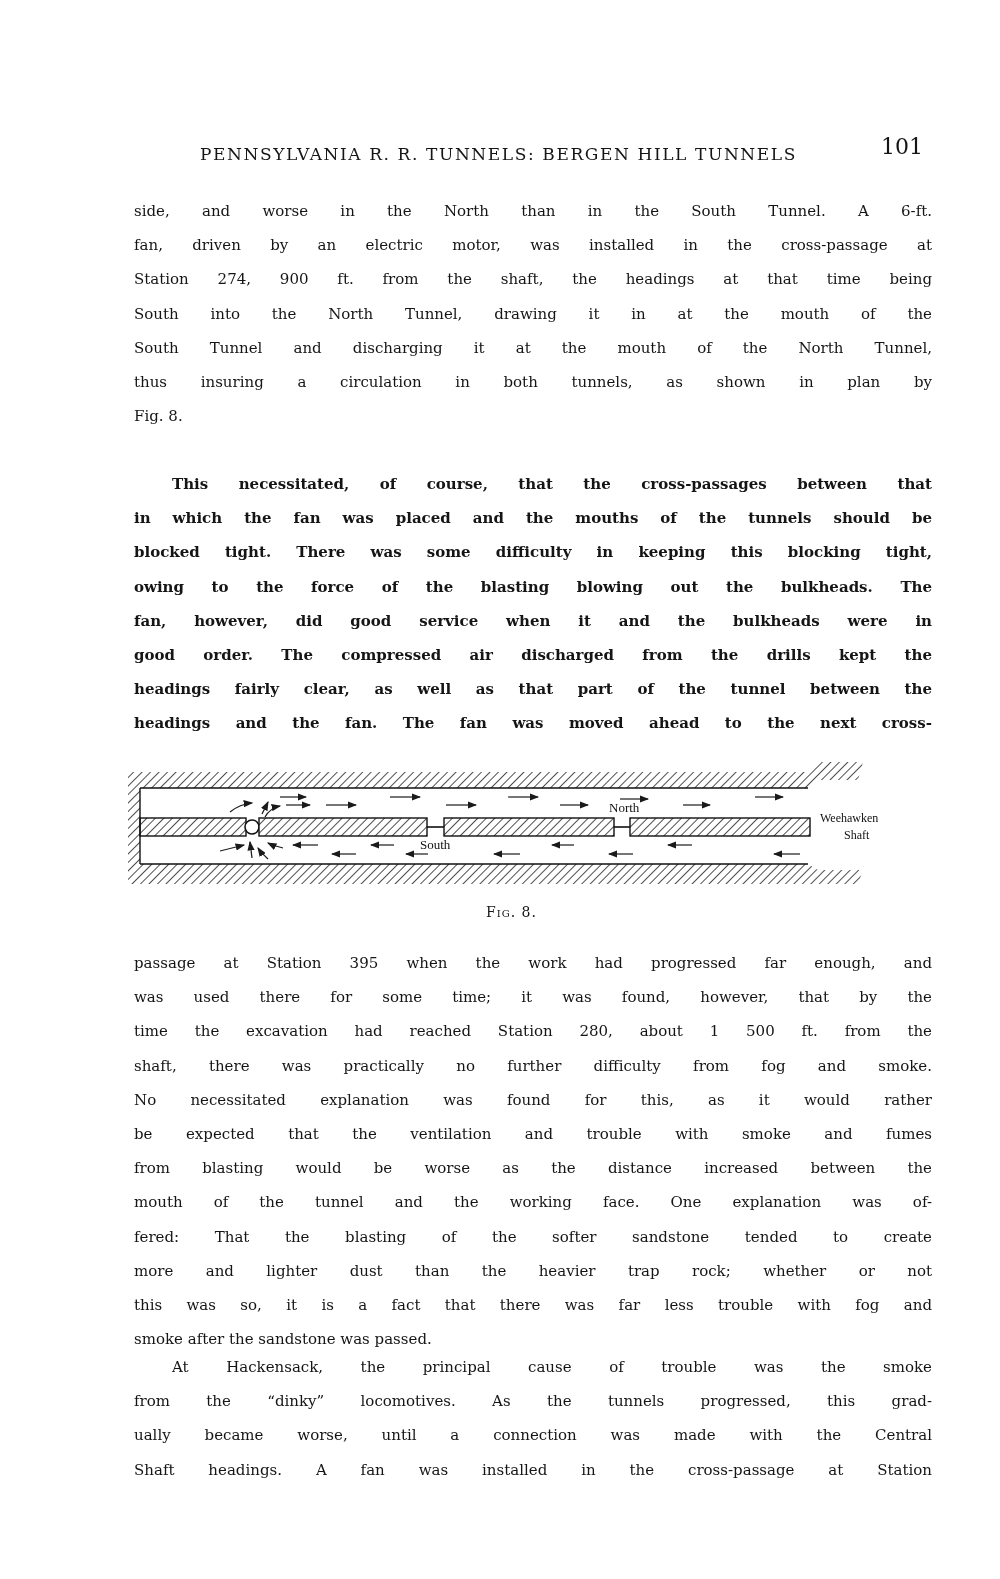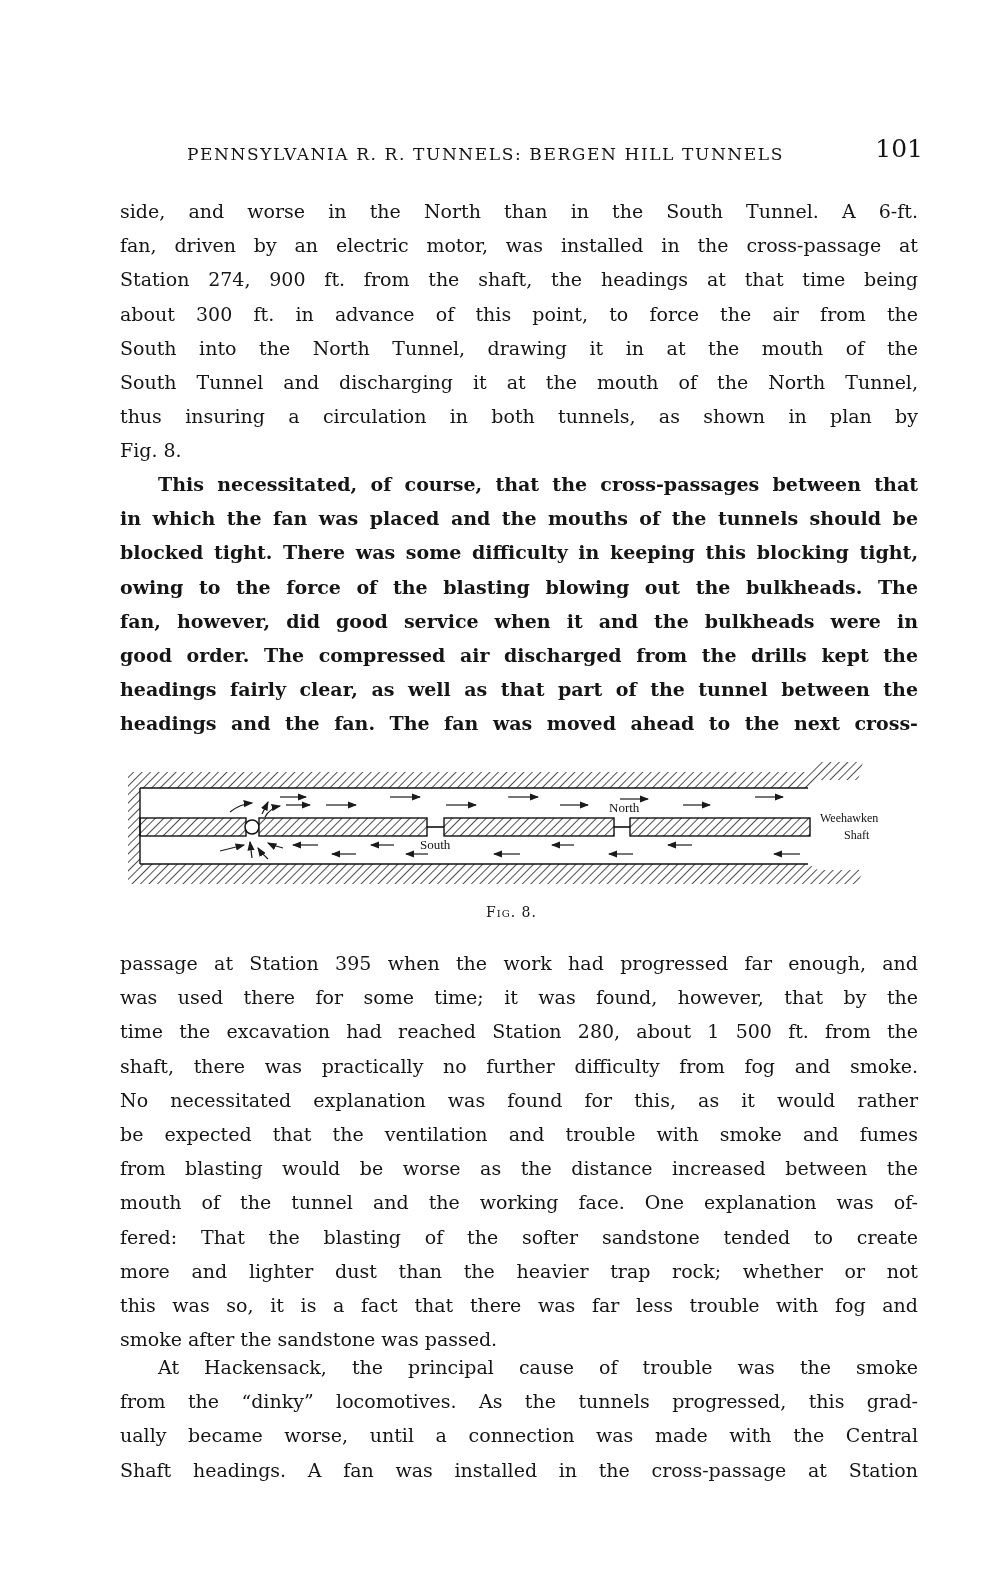--- a/index.html
+++ b/index.html
@@ -1,42 +1,41 @@
 <!DOCTYPE html>
 <html><head>
 <meta charset="utf-8">
 <style>
   html, body { margin: 0; padding: 0; background: #ffffff; }
   body { width: 1000px; height: 1579px; position: relative; overflow: hidden;
          font-family: "DejaVu Serif", "Liberation Serif", serif; color: #151515; }
   .header { position: absolute; left: 183px; top: 134px; width: 740px; height: 40px; }
-  .running-head { position: absolute; left: 4px; top: 10px; font-size: 17px; letter-spacing: 1.6px;
+  .running-head { position: absolute; left: 17px; top: 10px; font-size: 17px; letter-spacing: 1.6px;
                   font-variant: small-caps; text-transform: uppercase; white-space: nowrap; }
-  .page-number { position: absolute; right: 0; top: 0; font-size: 25px; }
-  .block { position: absolute; left: 120px; width: 798px; font-size: 19px; line-height: 34.2px; }
+  .page-number { position: absolute; right: 0; top: 0; font-size: 22px; }
+  .block { position: absolute; left: 134px; width: 798px; font-size: 15px; line-height: 34.2px; }
   .line { display: block; text-align: justify; text-align-last: justify; height: 34.2px; white-space: nowrap; overflow: visible; }
   .line.last { text-align-last: left; }
   .line.indent { padding-left: 38px; }
   .figure { position: absolute; left: 128px; top: 760px; width: 790px; height: 130px; }
   .caption { position: absolute; left: 486px; top: 904px; font-size: 14px; letter-spacing: 1px; font-variant: small-caps; }
   .lbl { font-family: "Liberation Serif", serif; }
 </style>
 </head>
 <body>
 
 <div class="header">
   <span class="running-head">Pennsylvania R. R. Tunnels: Bergen Hill Tunnels</span>
   <span class="page-number">101</span>
 </div>
 
 <div class="block" style="top:194px;">
   <span class="line">side, and worse in the North than in the South Tunnel.  A 6-ft.</span>
   <span class="line">fan, driven by an electric motor, was installed in the cross-passage at</span>
   <span class="line">Station 274, 900 ft. from the shaft, the headings at that time being</span>
-  <span class="line">about 300 ft. in advance of this point, to force the air from the</span>
   <span class="line">South into the North Tunnel, drawing it in at the mouth of the</span>
   <span class="line">South Tunnel and discharging it at the mouth of the North Tunnel,</span>
   <span class="line">thus insuring a circulation in both tunnels, as shown in plan by</span>
   <span class="line last">Fig. 8.</span>
 </div>
 
 <div class="block" style="top:467px;font-weight:bold;">
   <span class="line indent">This necessitated, of course, that the cross-passages between that</span>
   <span class="line">in which the fan was placed and the mouths of the tunnels should be</span>
   <span class="line">blocked tight.  There was some difficulty in keeping this blocking tight,</span>

